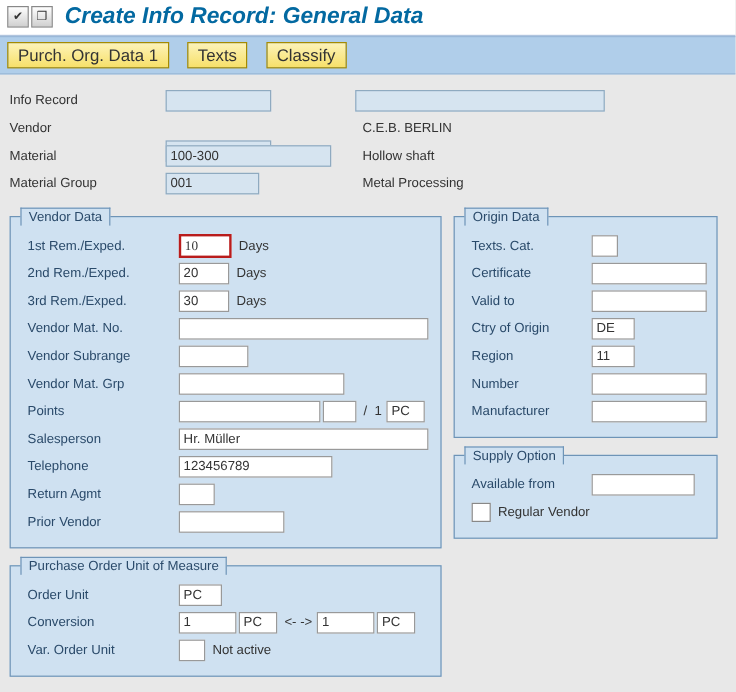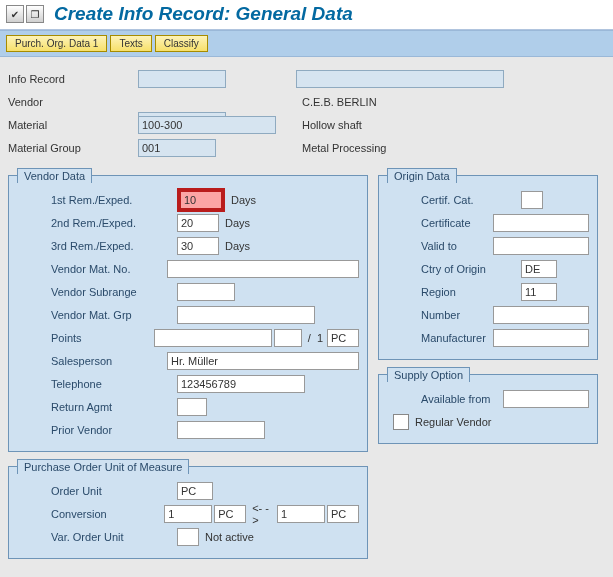--- a/index.html
+++ b/index.html
@@ -42,23 +42,23 @@
     background: #b0ceea;
     border-top: 1px solid #9ab8d8;
     border-bottom: 1px solid #9ab8d8;
     padding: 4px 6px;
   }
   .sapbtn {
     display: inline-block;
     background: linear-gradient(#fdf3b8,#f7e06a);
     border: 1px solid #a68b00;
     padding: 2px 8px;
-    font-size: 10px;
-    color: #333;
-    margin-right: 0;
+    font-size: 14px;
+    color: #333;
+    margin-right: 12px;
     cursor: pointer;
   }
   .content {
     padding: 12px 8px 10px 8px;
   }
   .row {
     display: flex;
     align-items: center;
     margin-bottom: 3px;
     height: 20px;
@@ -79,27 +79,27 @@
   input.fldwhite {
     background: #fff;
     border: 1px solid #999;
     height: 16px;
     padding: 0 3px;
     font-size: 11px;
     color: #333;
     font-family: Arial, sans-serif;
   }
   input.fldfocus {
-    background: #fca5a5;
-    border: 4px solid #b91c1c;
+    background: #ffffff;
+    border: 2px solid #b91c1c;
     height: 16px;
     padding: 0 3px;
     font-size: 11px;
     color: #333;
-    font-family: Liberation Sans, sans-serif;
+    font-family: Liberation Serif, serif;
   }
   .txt {
     margin-left: 6px;
     font-size: 11px;
   }
   .headerblock {
     display: flex;
   }
   .headerleft {
     width: 280px;
@@ -136,21 +136,20 @@
   .rowg {
     display: flex;
     align-items: center;
     margin-bottom: 3px;
     height: 20px;
   }
   .rowg .glbl {
     width: 132px;
     font-size: 11px;
     color: #2a4a6a;
-    margin-left: 28px;
   }
   .rowg .glbl.indent {
     padding-left: 6px;
     width: 126px;
   }
   .desc {
     font-size: 11px;
     margin-left: 6px;
     color: #333;
   }
@@ -293,21 +292,21 @@
           <span class="txt">Not active</span>
         </div>
       </div>
     </div>
 
     <div class="colR">
 
       <div class="groupbox">
         <div class="legend">Origin Data</div>
         <div class="rowg">
-          <span class="glbl indent" style="width:100px">Certif. Cat.</span>
+          <span class="glbl indent" style="width:100px">Texts. Cat.</span>
           <input class="fldwhite" style="width: 14px;" value="">
         </div>
         <div class="rowg">
           <span class="glbl indent" style="width:100px">Certificate</span>
           <input class="fldwhite" style="width: 88px;" value="">
         </div>
         <div class="rowg">
           <span class="glbl indent" style="width:100px">Valid to</span>
           <input class="fldwhite" style="width: 88px;" value="">
         </div>

